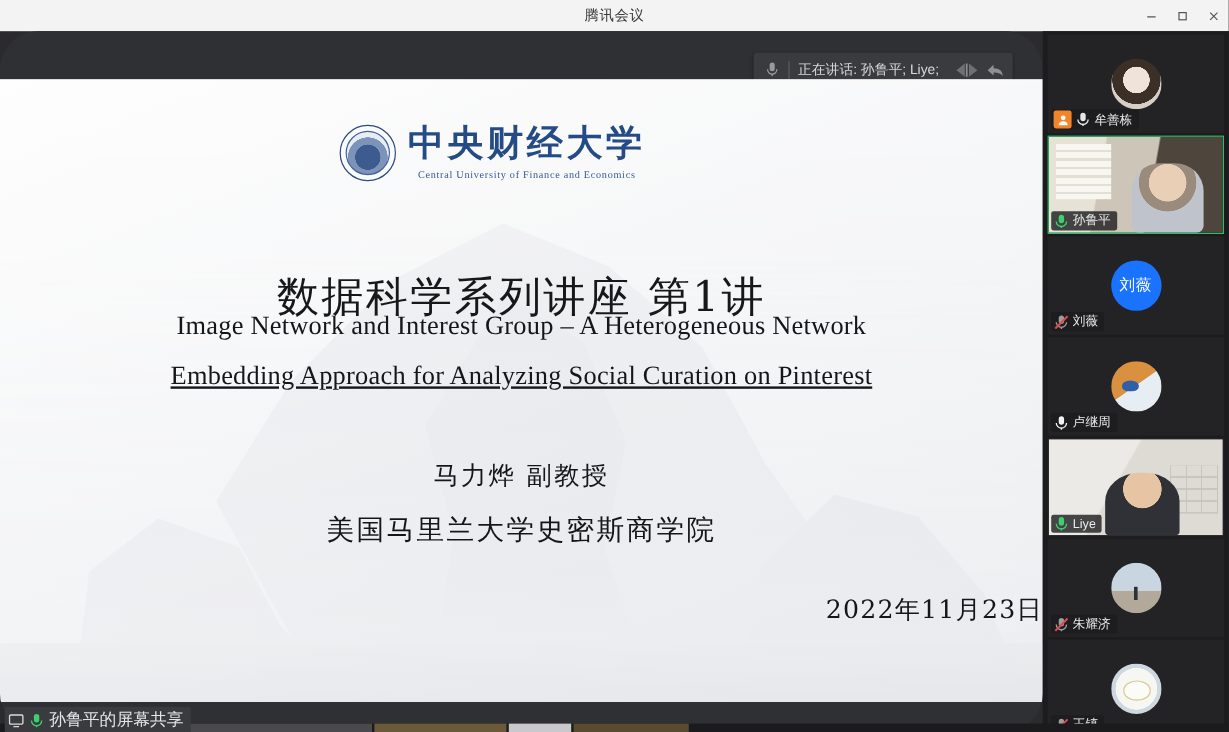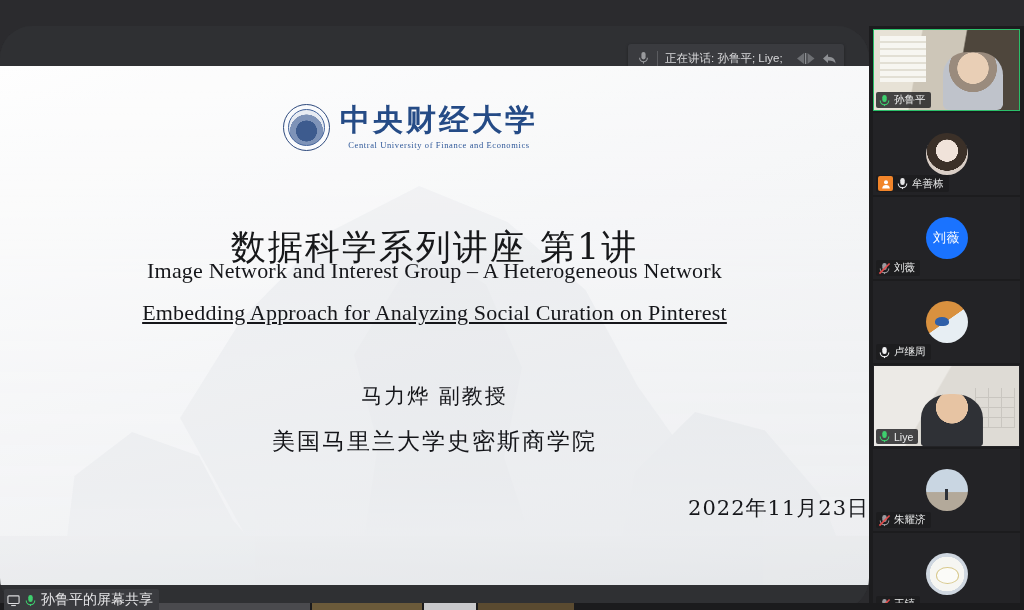--- a/index.html
+++ b/index.html
@@ -255,20 +255,41 @@
   .task.a { width: 240px; background: #4a4a4e; }
   .task.b { width: 110px; background: #6b5a3a; }
   .task.c { width: 52px;  background: #c9c9cc; }
   .task.d { width: 96px;  background: #5a4a30; }
 </style>
 </head>
 <body>
 
 <div id="app">
 
+  <div class="titlebar">
+    <span class="titlebar-title">腾讯会议</span>
+    <div class="winbtns">
+      <div class="winbtn">
+        <svg width="11" height="11" viewBox="0 0 11 11">
+            <line x1="2" y1="6" x2="9" y2="6" stroke="#555" stroke-width="1"></line>
+          </svg>
+      </div>
+      <div class="winbtn">
+        <svg width="11" height="11" viewBox="0 0 11 11">
+            <rect x="2.5" y="2.5" width="6" height="6" fill="none" stroke="#555" stroke-width="1"></rect>
+          </svg>
+      </div>
+      <div class="winbtn close">
+        <svg width="11" height="11" viewBox="0 0 11 11">
+            <line x1="2.5" y1="2.5" x2="8.5" y2="8.5" stroke="#555" stroke-width="1"></line>
+            <line x1="8.5" y1="2.5" x2="2.5" y2="8.5" stroke="#555" stroke-width="1"></line>
+          </svg>
+      </div>
+    </div>
+  </div>
 
   <div class="stage">
 
     <div class="stage-topbar">
       <div class="speaking-pill">
         <span class="speaking-mic">
           <svg width="11" height="14" viewBox="0 0 11 14">
             <rect x="3.4" y="1" width="4.2" height="7.4" rx="2.1" fill="#b9babd"></rect>
             <path d="M1.6 6.8a3.9 3.9 0 0 0 7.8 0" fill="none" stroke="#b9babd" stroke-width="1.1"></path>
             <line x1="5.5" y1="10.6" x2="5.5" y2="12.6" stroke="#b9babd" stroke-width="1.1"></line>
@@ -328,37 +349,20 @@
     <svg class="mic-ico" viewBox="0 0 14 14">
       <rect x="4.6" y="1" width="4.8" height="7.6" rx="2.4" fill="#3ecf6e"></rect>
       <path d="M2.4 7a4.6 4.6 0 0 0 9.2 0" fill="none" stroke="#3ecf6e" stroke-width="1.2"></path>
       <line x1="7" y1="11" x2="7" y2="13" stroke="#3ecf6e" stroke-width="1.2"></line>
     </svg>
     <span class="txt">孙鲁平的屏幕共享</span>
   </div>
 
   <div class="rail">
 
-    <div class="tile speaking">
-      <div class="tile-video">
-        <div class="vid-room">
-            <div class="window"></div>
-            <div class="person"></div>
-          </div>
-      </div>
-      <div class="tile-label">
-        <svg class="mic-ico" viewBox="0 0 14 14">
-          <rect x="4.6" y="1" width="4.8" height="7.6" rx="2.4" fill="#3ecf6e"></rect>
-          <path d="M2.4 7a4.6 4.6 0 0 0 9.2 0" fill="none" stroke="#3ecf6e" stroke-width="1.2"></path>
-          <line x1="7" y1="11" x2="7" y2="13" stroke="#3ecf6e" stroke-width="1.2"></line>
-        </svg>
-        <span class="tile-name">孙鲁平</span>
-      </div>
-    </div>
-
     <div class="tile">
       <div class="tile-video">
         <div class="avatar-wrap">
             <div class="avatar">
               <div class="ph ph-a"></div>
             </div>
           </div>
       </div>
       <div class="tile-label">
         <span class="host-badge">
@@ -369,20 +373,37 @@
         </span>
         <svg class="mic-ico" viewBox="0 0 14 14">
           <rect x="4.6" y="1" width="4.8" height="7.6" rx="2.4" fill="#e6e6e8"></rect>
           <path d="M2.4 7a4.6 4.6 0 0 0 9.2 0" fill="none" stroke="#e6e6e8" stroke-width="1.2"></path>
           <line x1="7" y1="11" x2="7" y2="13" stroke="#e6e6e8" stroke-width="1.2"></line>
         </svg>
         <span class="tile-name">牟善栋</span>
       </div>
     </div>
 
+    <div class="tile speaking">
+      <div class="tile-video">
+        <div class="vid-room">
+            <div class="window"></div>
+            <div class="person"></div>
+          </div>
+      </div>
+      <div class="tile-label">
+        <svg class="mic-ico" viewBox="0 0 14 14">
+          <rect x="4.6" y="1" width="4.8" height="7.6" rx="2.4" fill="#3ecf6e"></rect>
+          <path d="M2.4 7a4.6 4.6 0 0 0 9.2 0" fill="none" stroke="#3ecf6e" stroke-width="1.2"></path>
+          <line x1="7" y1="11" x2="7" y2="13" stroke="#3ecf6e" stroke-width="1.2"></line>
+        </svg>
+        <span class="tile-name">孙鲁平</span>
+      </div>
+    </div>
+
     <div class="tile">
       <div class="tile-video">
         <div class="avatar-wrap">
           <div class="avatar initials">刘薇</div>
         </div>
       </div>
       <div class="tile-label">
         <svg class="mic-ico" viewBox="0 0 14 14">
           <rect x="4.6" y="1" width="4.8" height="7.6" rx="2.4" fill="#9b9ba0"></rect>
           <path d="M2.4 7a4.6 4.6 0 0 0 9.2 0" fill="none" stroke="#9b9ba0" stroke-width="1.2"></path>

